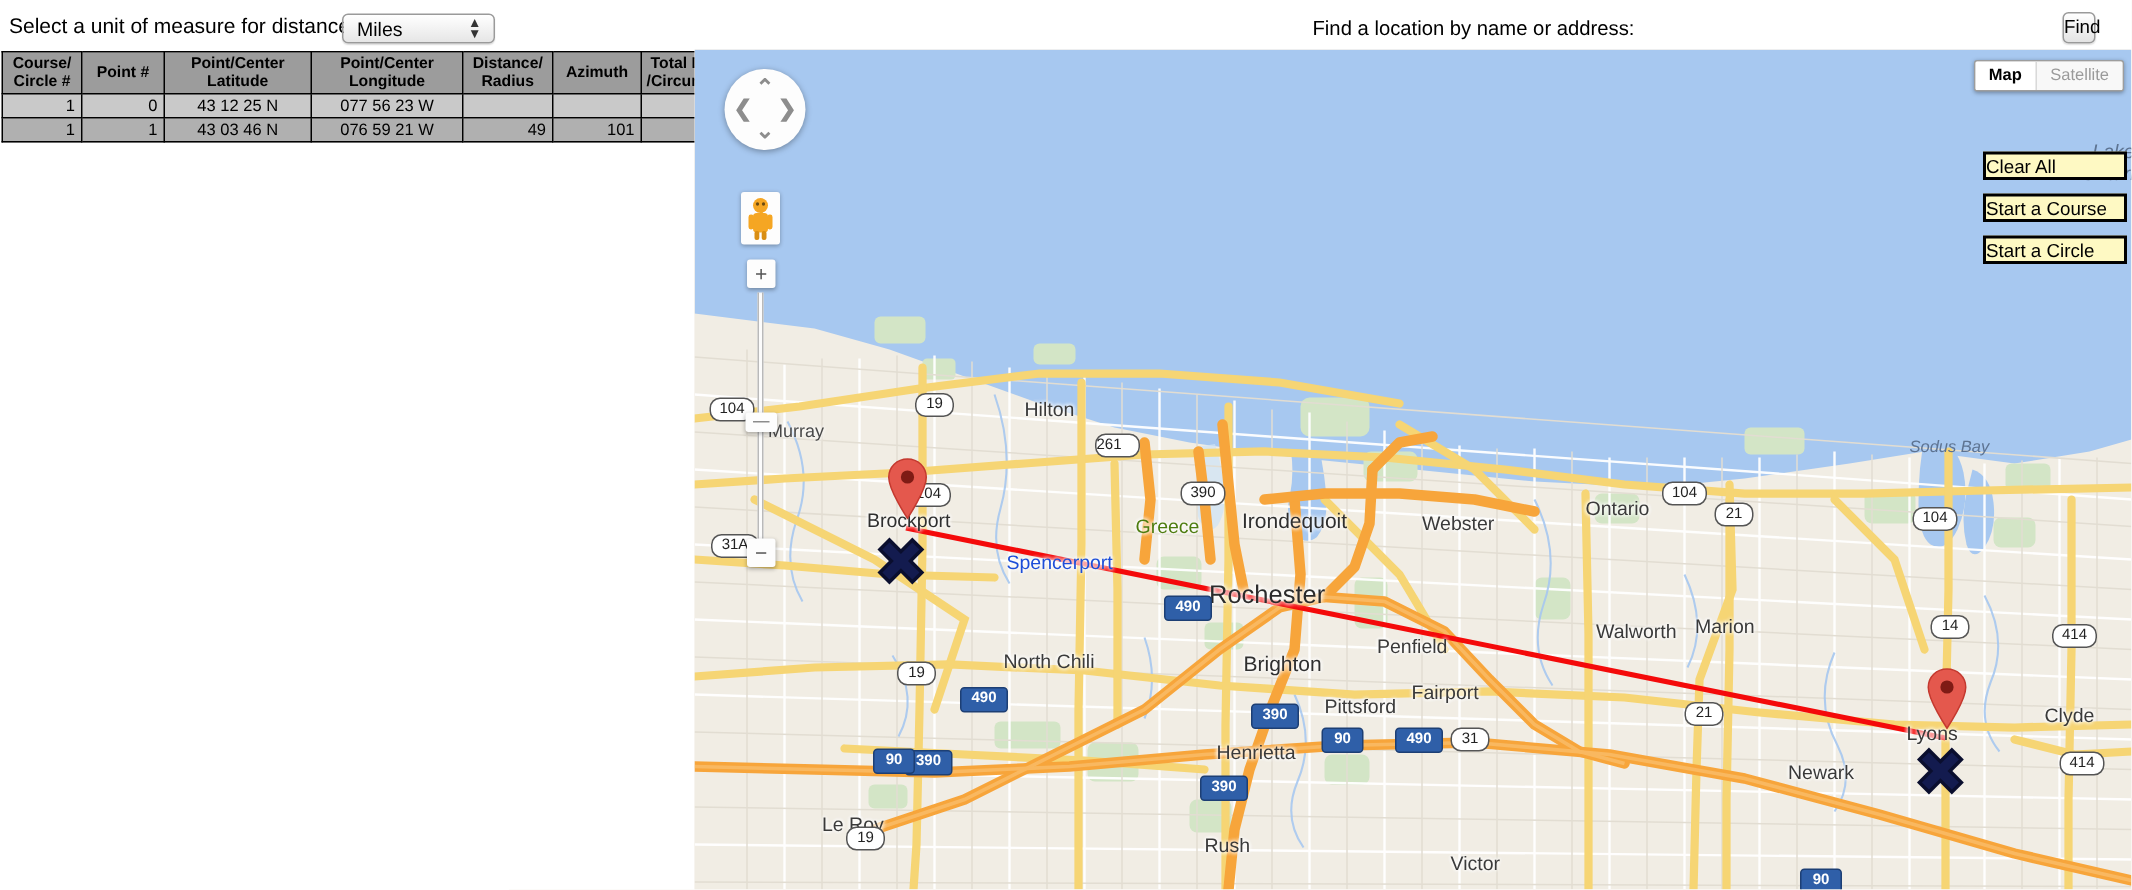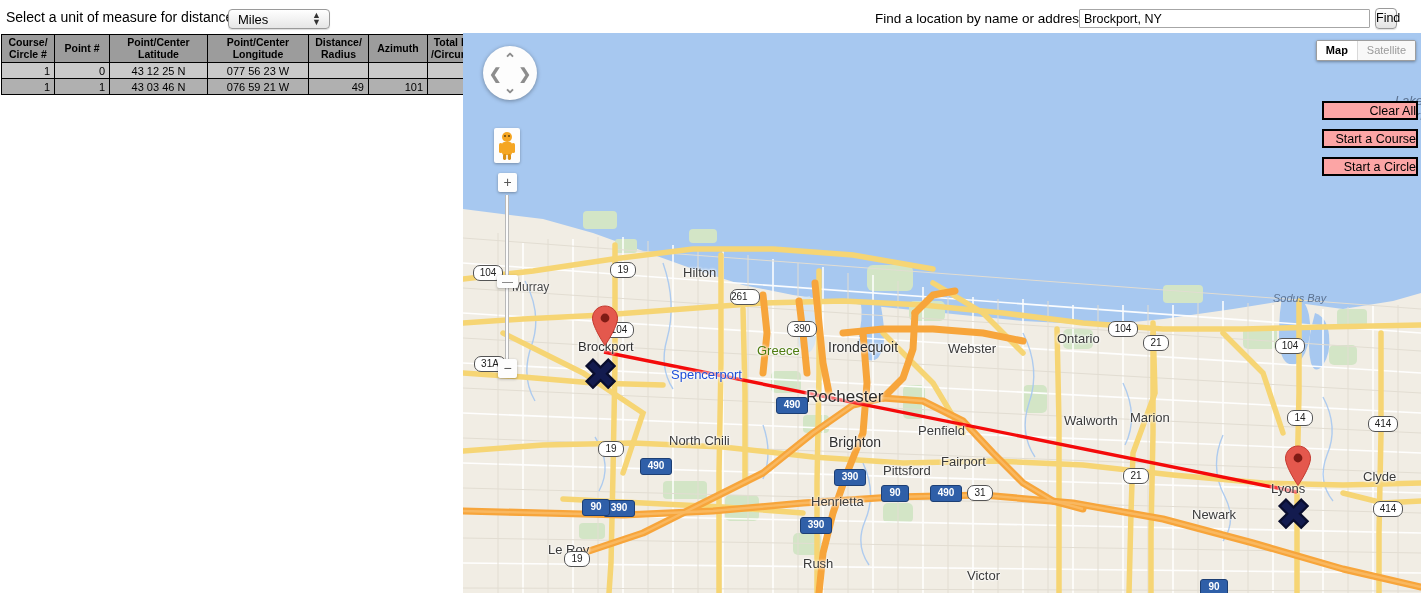--- a/index.html
+++ b/index.html
@@ -111,24 +111,24 @@
     font-size: 11px;
     background: #fff;
   }
   .maptype div { padding: 3px 9px 4px 9px; line-height: 12px; }
   .maptype .mt-active { background: #fff; color: #000; font-weight: bold; }
   .maptype .mt-idle { background: #f8f8f8; color: #9a9a9a; border-left: 1px solid #d9d9d9; }
 
   .side-btn {
     position: absolute; right: 3px;
     width: 96px; height: 19px;
-    background: #fca5a5;
+    background: #fef9c3;
     border: 2px solid #000;
     font-size: 12.5px; color: #000;
-    text-align: right; line-height: 17px;
+    text-align: left; line-height: 17px;
     box-sizing: border-box;
     margin-left: 34px;
   }
   .sb1 { top: 68px; }
   .sb2 { top: 96px; }
   .sb3 { top: 124px; }
 
   
   .pan {
     position: absolute; left: 20px; top: 13px;
@@ -186,21 +186,20 @@
 
   <div class="topbar">
     <div class="unit-label">Select a unit of measure for distance:</div>
 
     <div class="unit-select">
       <span class="sel-text">Miles</span>
       <span class="sel-arrows">▲<br>▼</span>
     </div>
 
     <div class="find-label">Find a location by name or address:</div>
-    <input class="find-input" type="text" value="Brockport, NY" style="">
     <div class="find-btn">Find</div>
   </div>
 
   <table class="data-table">
     <thead>
       <tr>
         <th class="col-cc">
           <span>Course/</span><br>
           <span>Circle #</span>
         </th>

